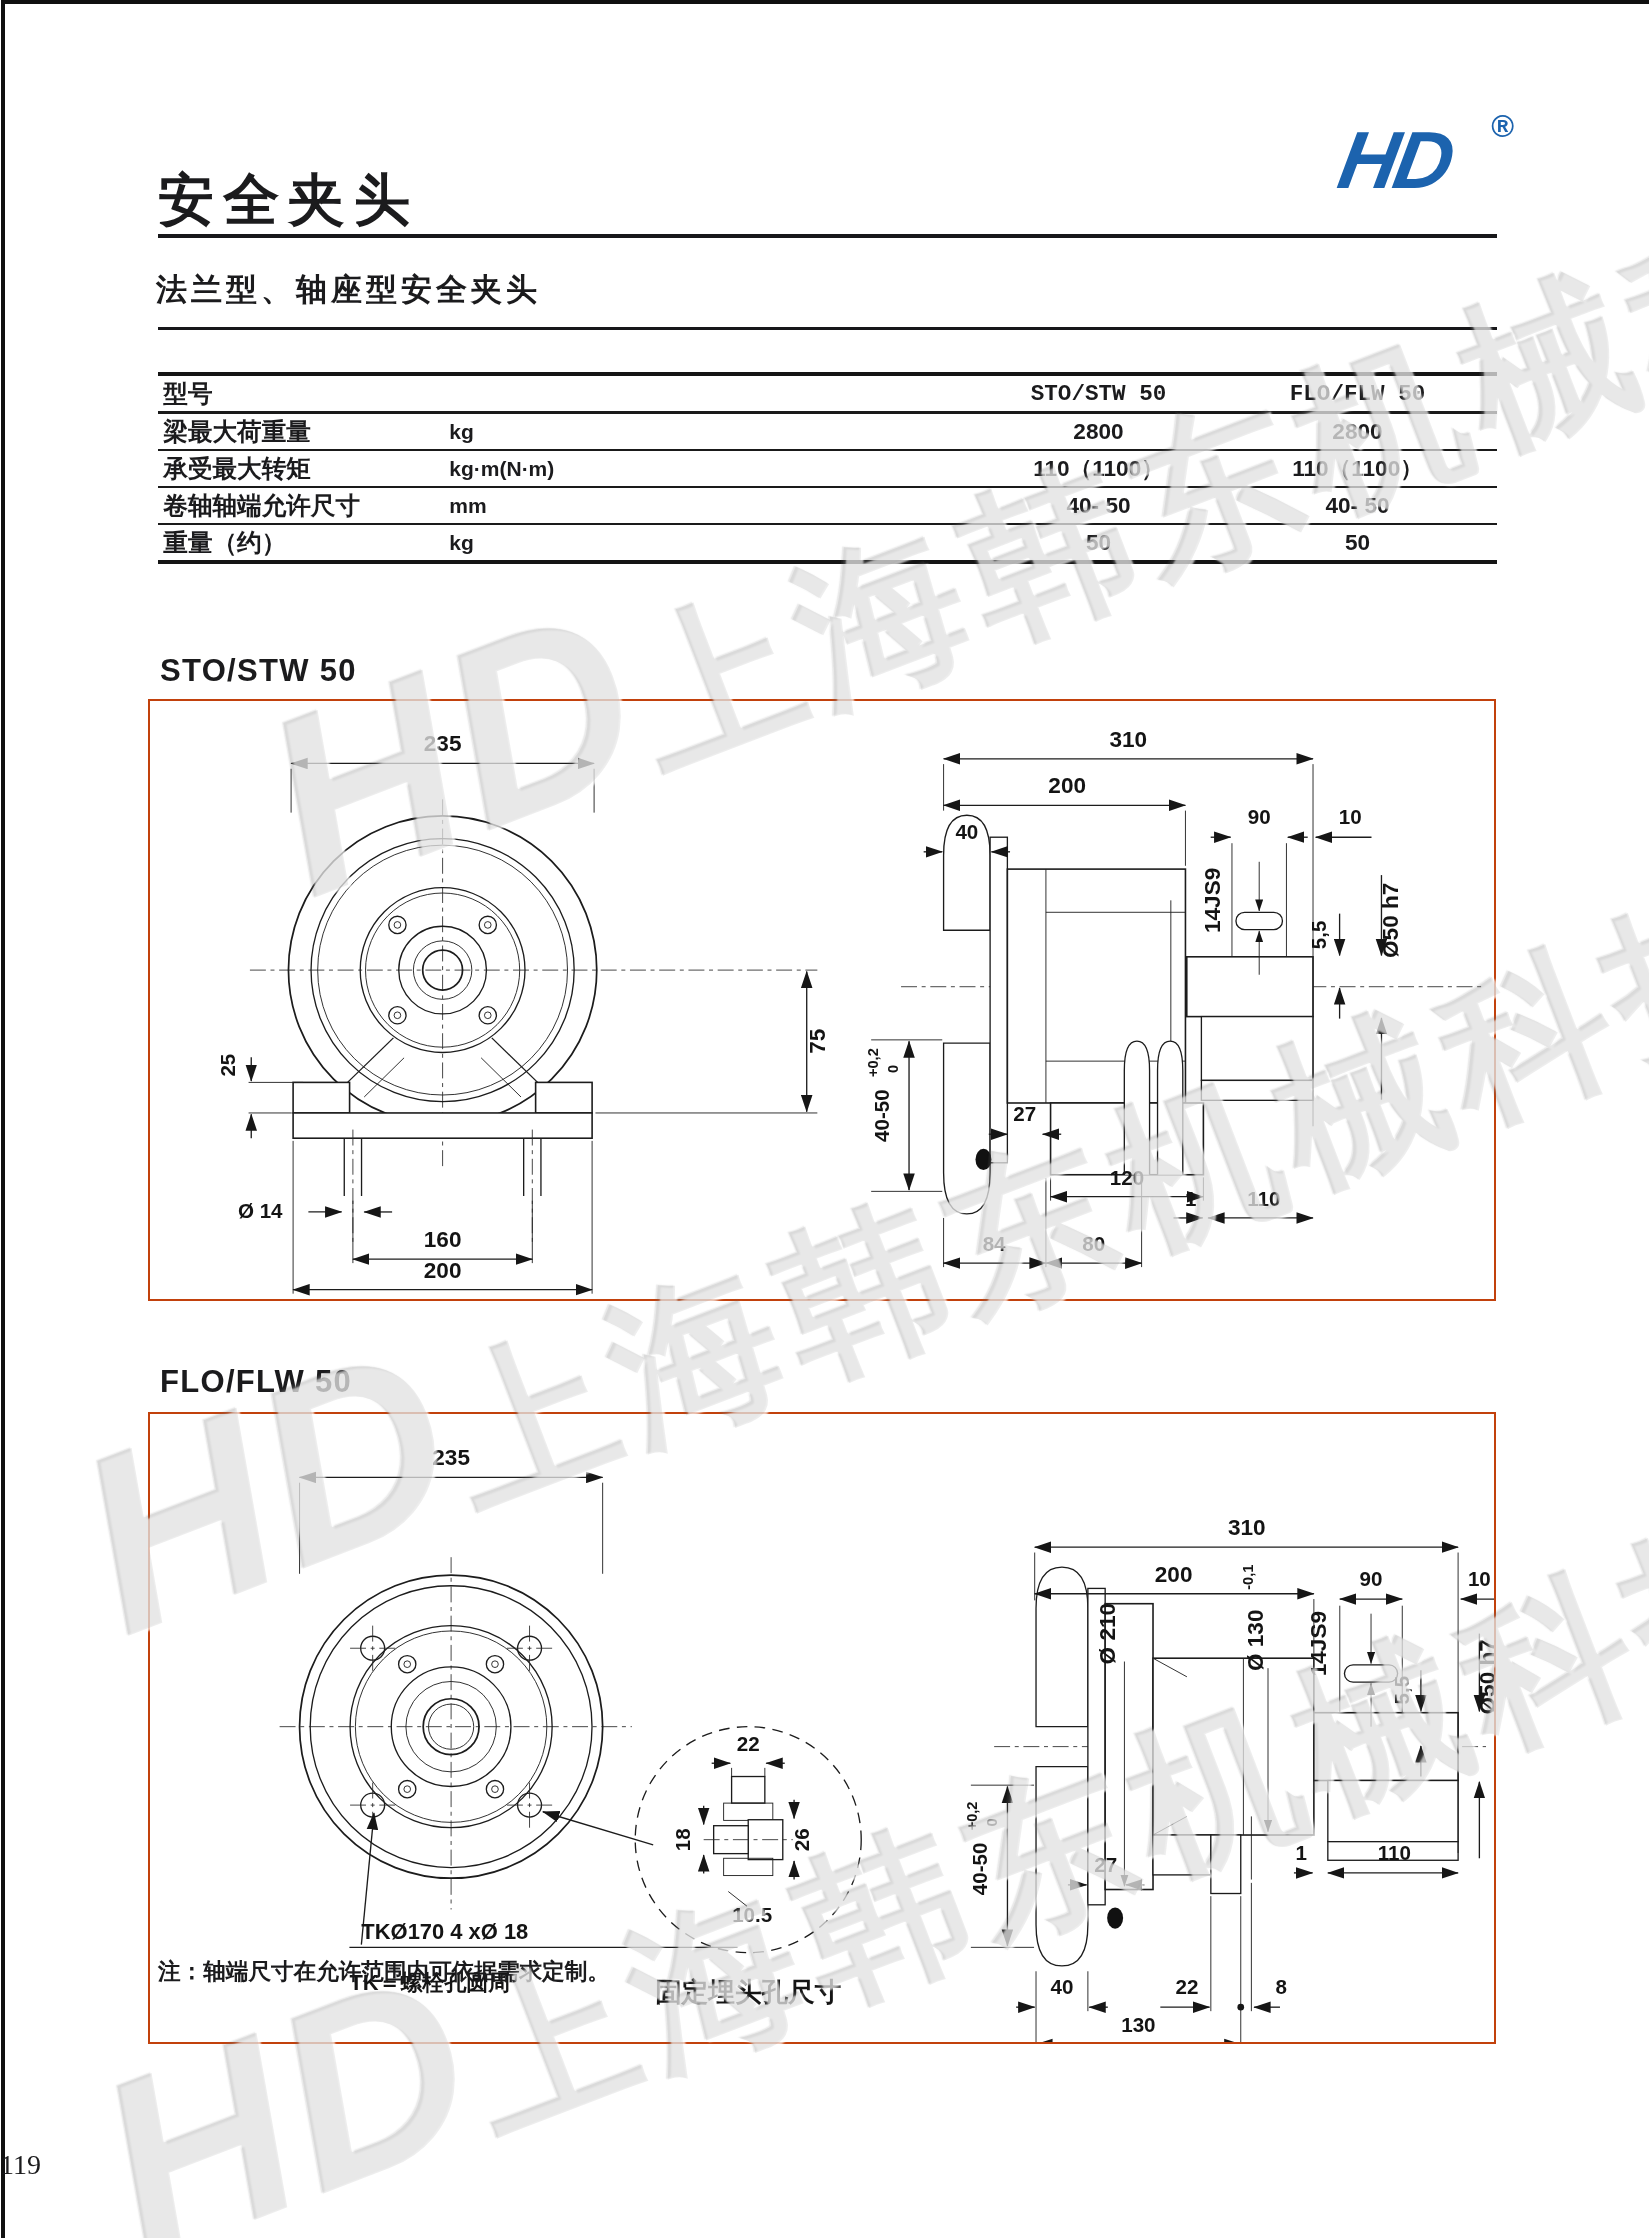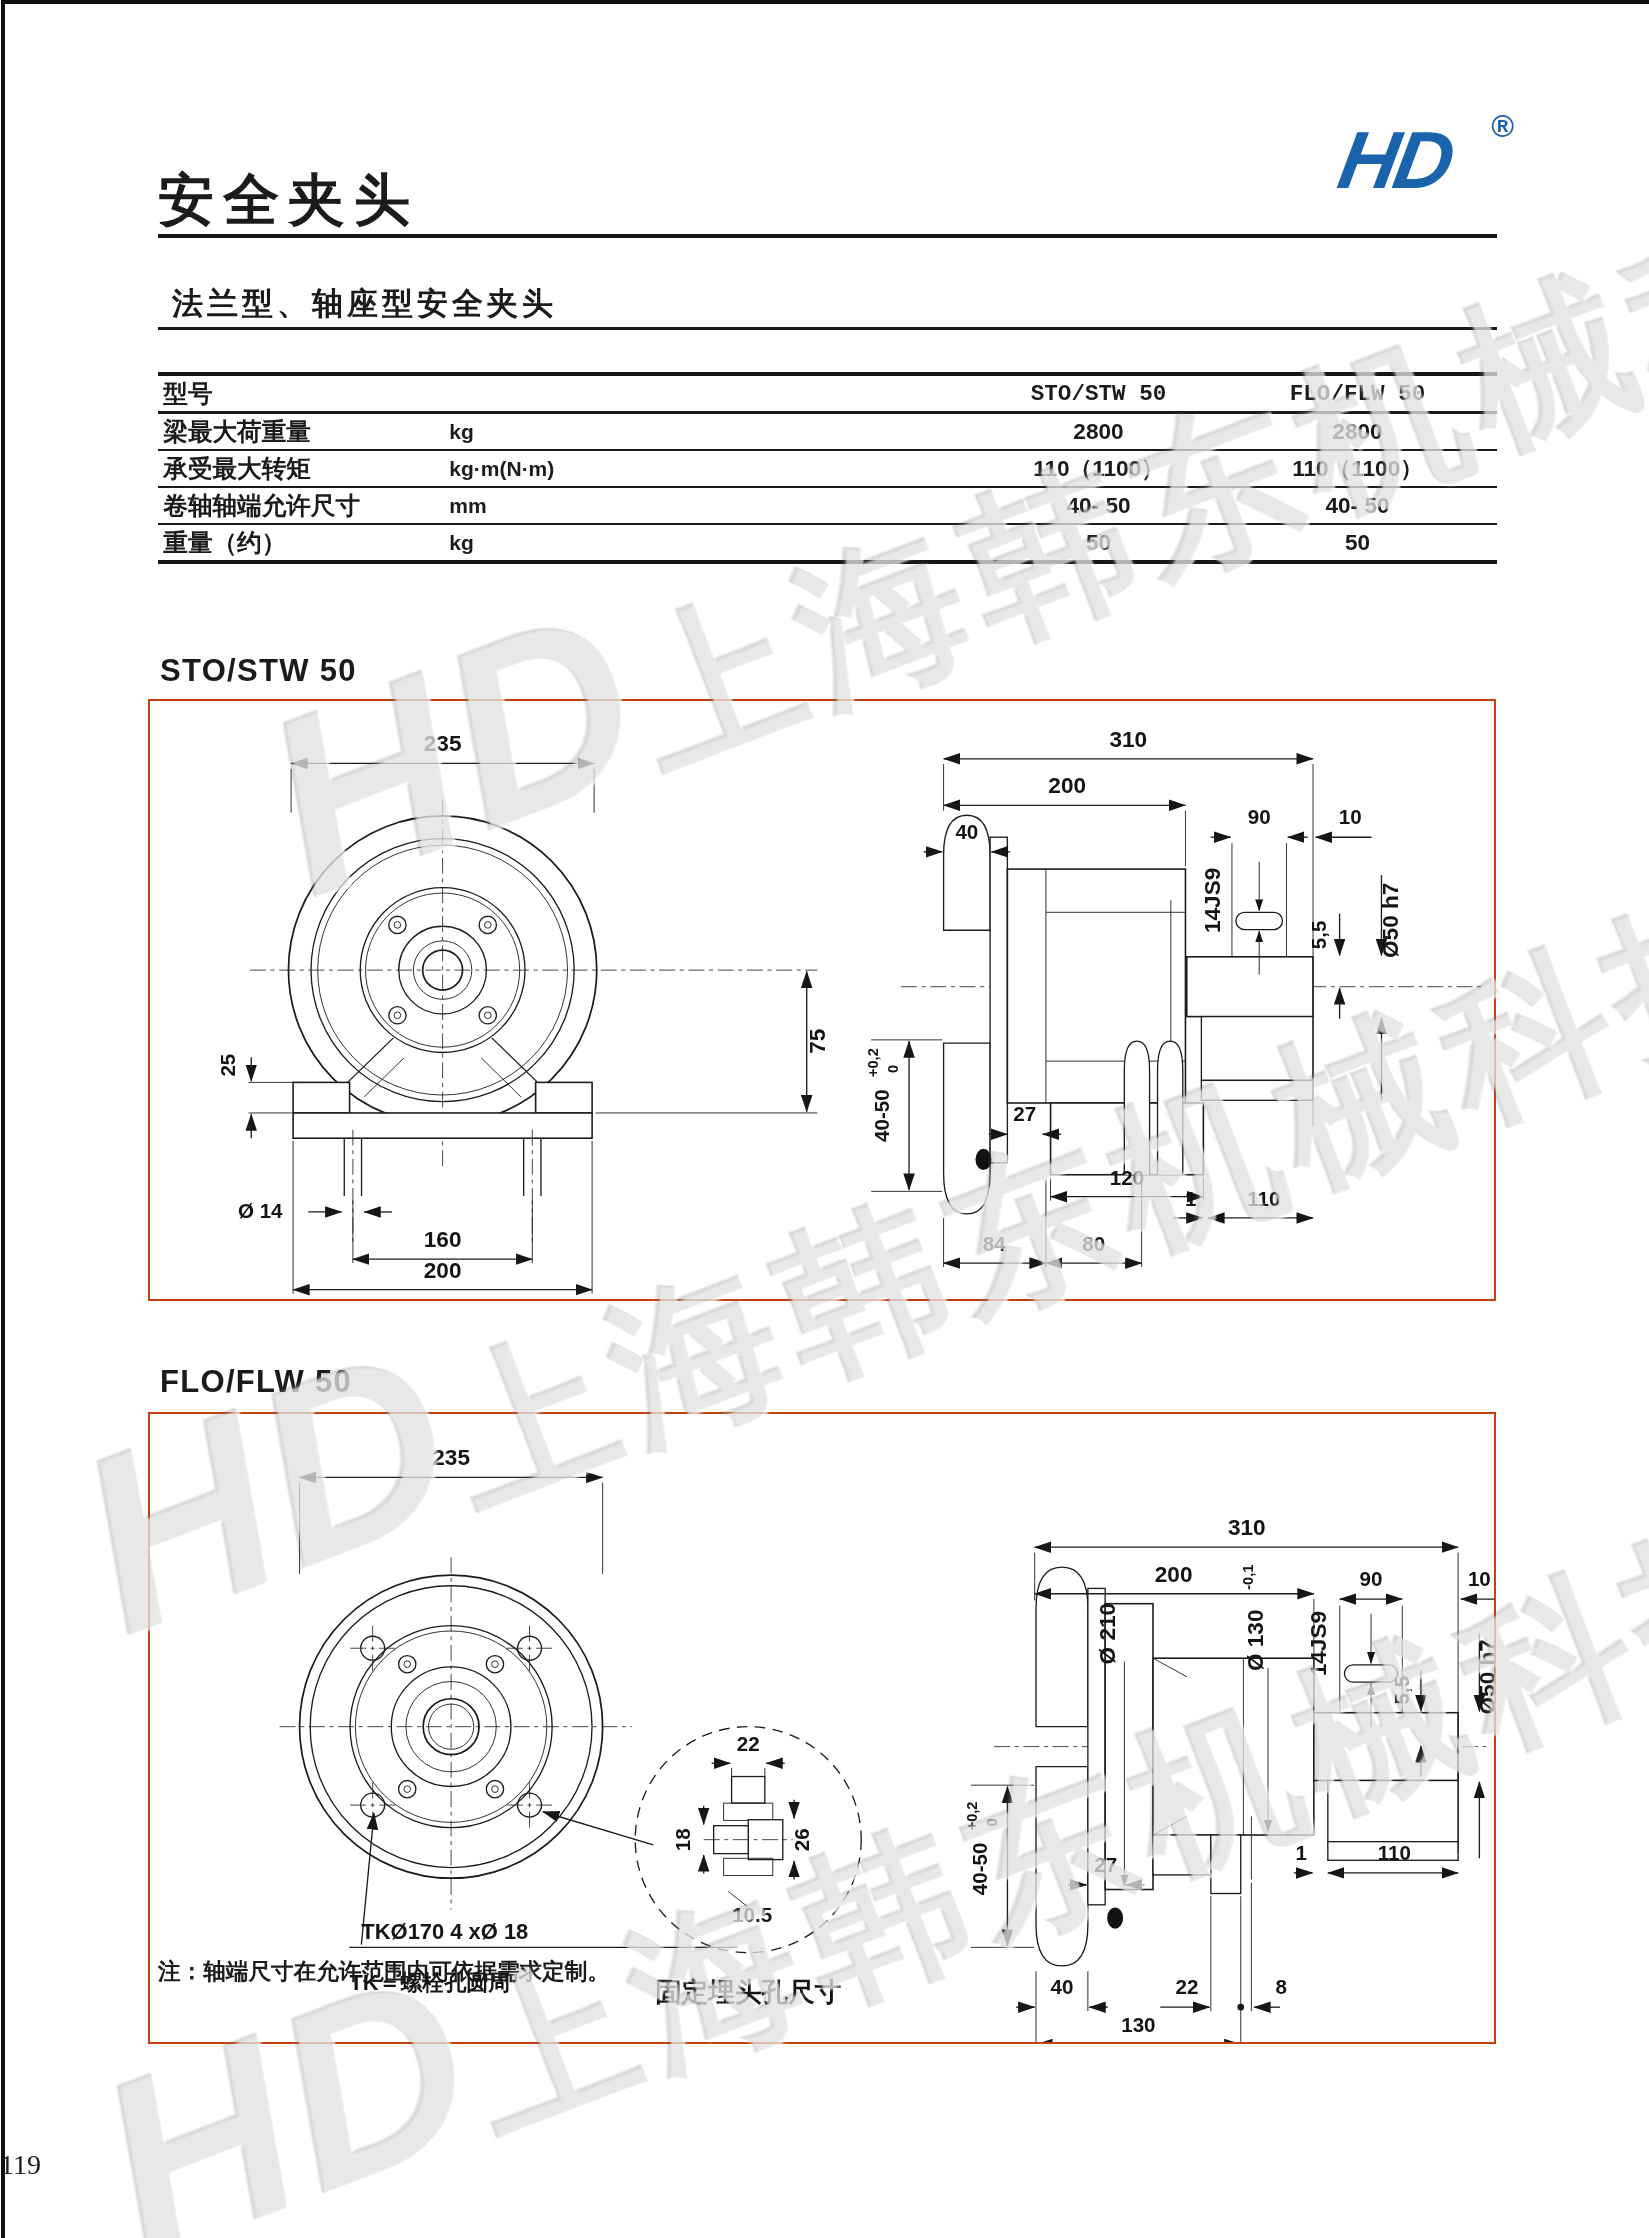--- a/index.html
+++ b/index.html
@@ -3,21 +3,21 @@
 <meta charset="utf-8">
 <style>
   html,body{margin:0;padding:0;}
   body{width:1650px;height:2239px;position:relative;background:#fff;overflow:hidden;
        font-family:"Liberation Sans","DejaVu Sans",sans-serif;color:#1b1b1d;}
   .page-border{position:absolute;left:0.7px;top:0;width:1644px;height:2234px;border:4px solid #101010;z-index:0;}
 
   
   .title{position:absolute;left:158px;top:163px;font-size:56px;font-weight:700;letter-spacing:9.3px;}
   .rule1{position:absolute;left:158px;top:234px;width:1339px;height:4px;background:#17171a;}
-  .subtitle{position:absolute;left:172px;top:269px;font-size:31px;font-weight:700;letter-spacing:4px;margin-top:14px;}
+  .subtitle{position:absolute;left:156px;top:269px;font-size:31px;font-weight:700;letter-spacing:4px;}
   .rule2{position:absolute;left:158px;top:327px;width:1339px;height:3.3px;background:#17171a;}
   .logo{position:absolute;left:1340px;top:124px;width:166px;height:86px;}
   .logo .hd{display:inline-block;font-style:italic;font-weight:900;font-size:81px;line-height:73px;
             letter-spacing:-3.3px;color:#1c63ae;transform:skewX(-10deg);}
   .logo .reg{position:absolute;right:-8px;top:-14.6px;font-size:31px;color:#1c63ae;font-style:normal;font-weight:700;}
 
   
   .spec{position:absolute;left:158px;top:372px;width:1339px;border-top:4px solid #151515;border-bottom:4px solid #151515;z-index:2;}
   .srow{display:flex;align-items:center;height:35px;border-bottom:2px solid #1a1a1a;}
   .srow.first{border-bottom:3.3px solid #1a1a1a;font-family:Liberation Mono, monospace;}

